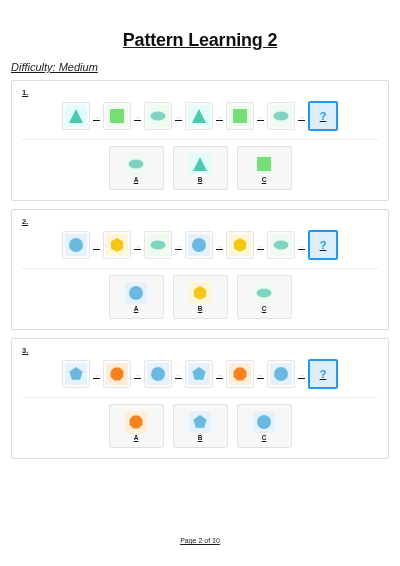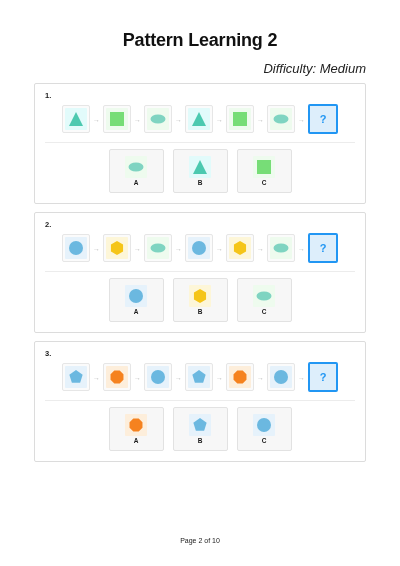--- a/index.html
+++ b/index.html
@@ -12,35 +12,36 @@
     background: #ffffff;
     font-family: "Liberation Sans", sans-serif;
     color: #1a1a1a;
     overflow: hidden;
   }
   .page {
     position: relative;
     width: 400px;
     height: 566px;
     box-sizing: border-box;
-    padding: 0 34px;
+    padding: 0 11px;
     display: flex;
     flex-direction: column;
+    text-decoration: underline;
   }
   .doc-title {
     text-align: center;
     font-size: 18px;
     font-weight: bold;
     letter-spacing: -0.2px;
     margin: 30px 0 0 0;
     color: #111;
   }
   .doc-subtitle {
-    text-align: right;
-    font-size: 13px;
+    text-align: left;
+    font-size: 11px;
     font-style: italic;
     margin: 10px 0 0 0;
     color: #222;
   }
   .instructions {
     font-size: 7.5px;
     margin: 18px 0 0 1px;
     color: #1a1a1a;
   }
 

